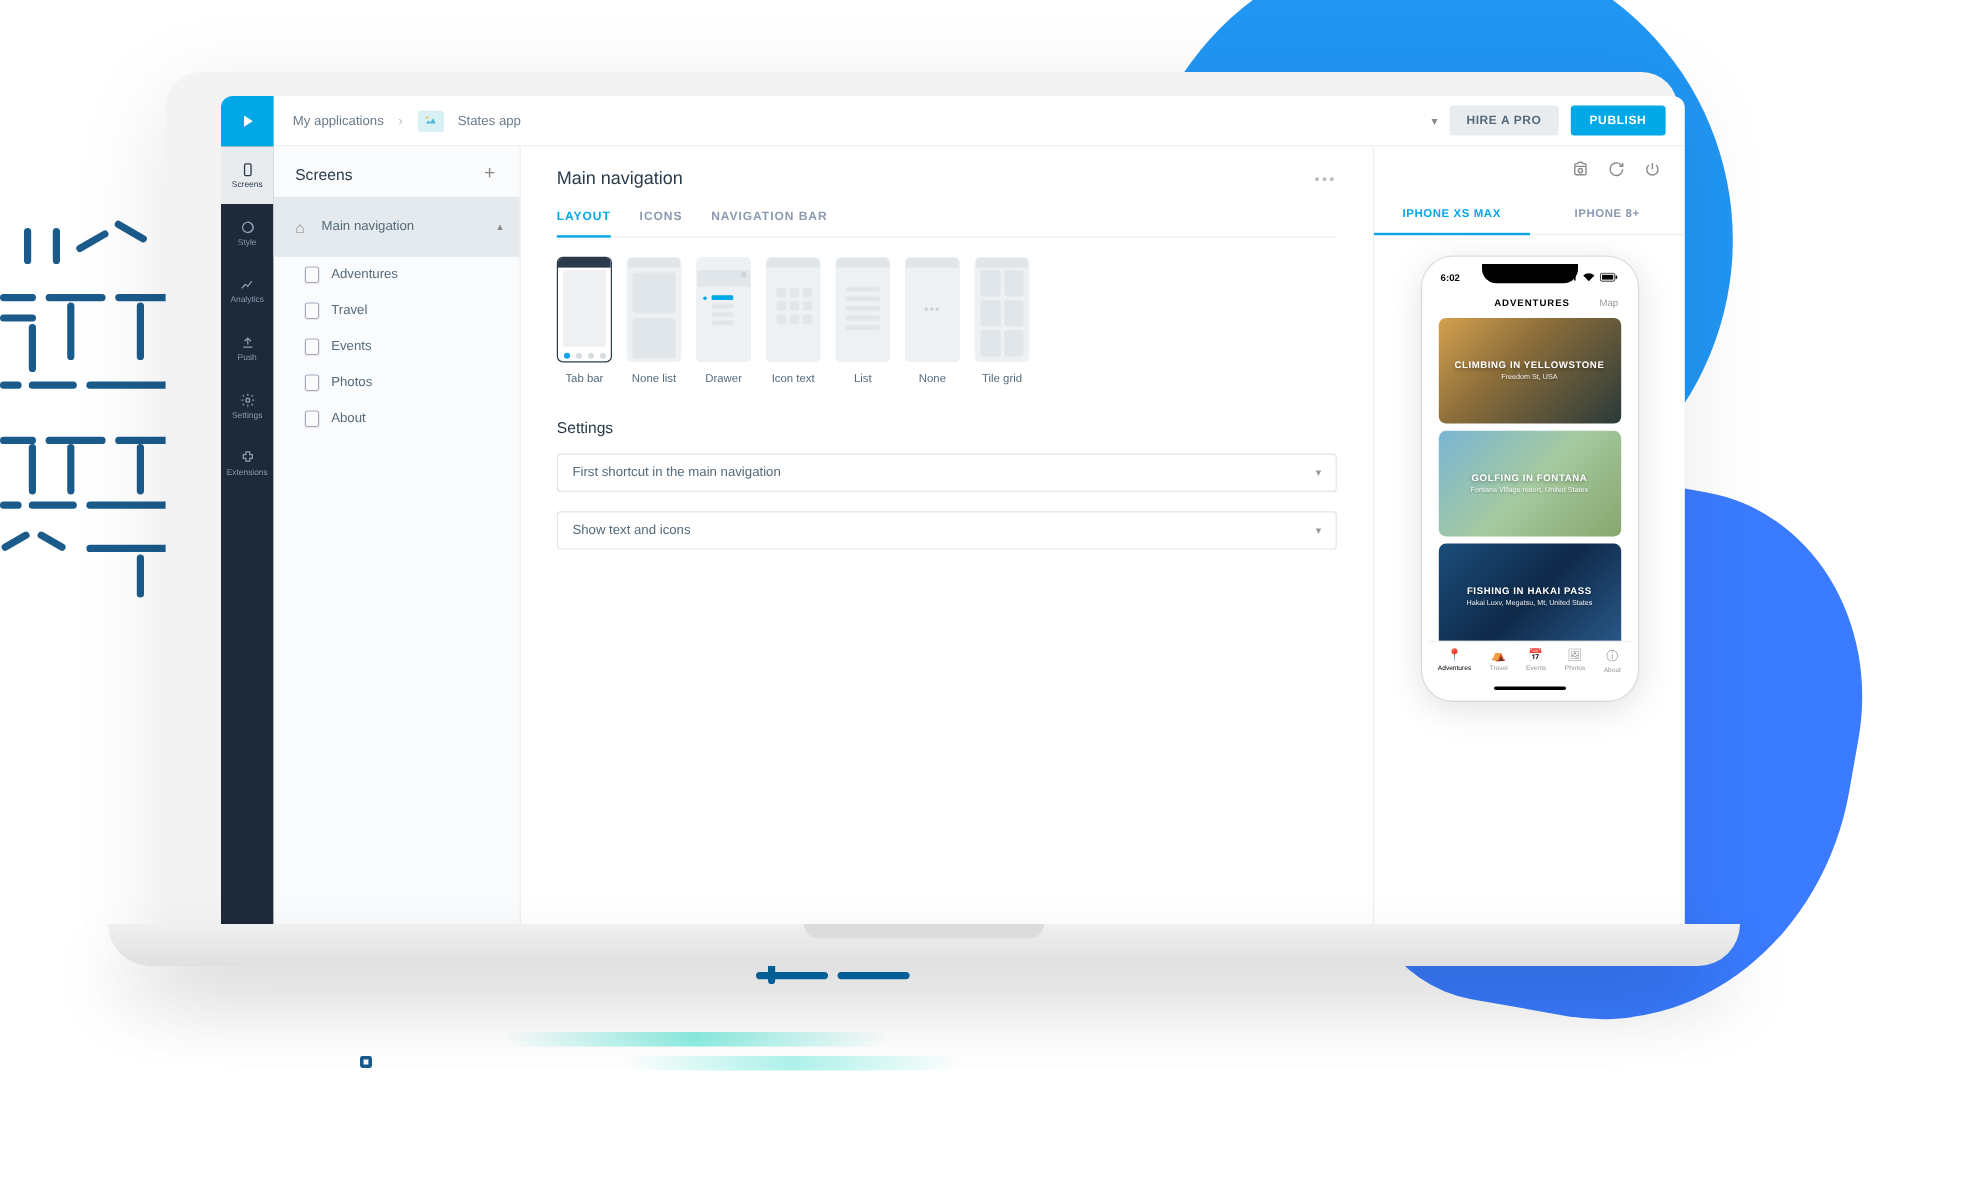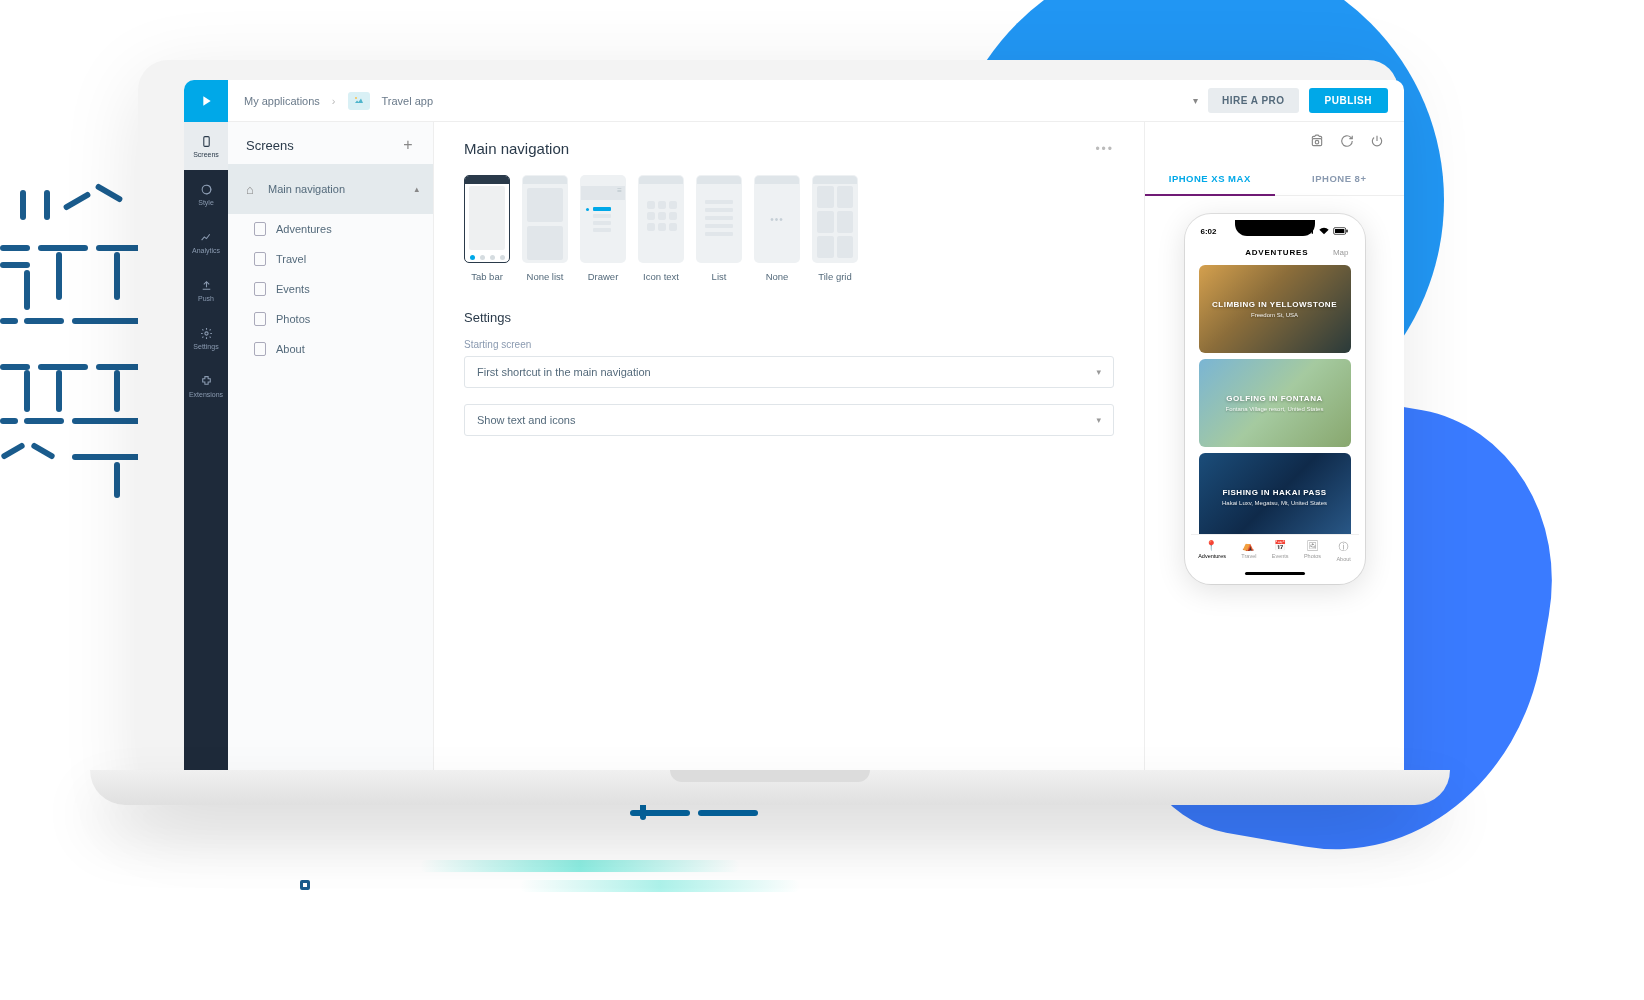--- a/index.html
+++ b/index.html
@@ -99,21 +99,21 @@
 .field-label { font-size: 10px; color: #8a9ab0; margin-bottom: 6px; }
 .select { width: 100%; border: 1px solid #e0e5e9; border-radius: 3px; padding: 9px 12px; font-size: 11px; color: #546a7b; display: flex; justify-content: space-between; align-items: center; cursor: pointer; margin-bottom: 16px; background: #fff; }
 .select .caret-d { color: #999; font-size: 9px; }
 
 
 .preview-panel { width: 260px; border-left: 1px solid #eee; padding: 12px 0; display: flex; flex-direction: column; align-items: center; }
 .preview-tools { width: 100%; display: flex; justify-content: flex-end; gap: 16px; padding: 0 20px 12px; color: #888; font-size: 13px; }
 .preview-tools span { cursor: pointer; }
 .device-tabs { width: 100%; display: flex; border-bottom: 1px solid #eee; }
 .device-tab { flex: 1; text-align: center; font-size: 9.5px; font-weight: 600; letter-spacing: 0.5px; padding: 10px 0; color: #8a9ab0; cursor: pointer; }
-.device-tab.active { color: #00a8e8; border-bottom: 2px solid #701a75; margin-bottom: -1px; }
+.device-tab.active { color: #00a8e8; border-bottom: 2px solid #0ea5e9; margin-bottom: -1px; }
 
 .phone { margin-top: 18px; width: 180px; height: 370px; border: 6px solid #fff; border-radius: 26px; box-shadow: 0 6px 30px rgba(0,0,0,0.12), 0 0 0 1px #e5e5e5; overflow: hidden; position: relative; background: #fff; }
 .phone-notch { position: absolute; top: 0; left: 50%; transform: translateX(-50%); width: 80px; height: 16px; background: #000; border-radius: 0 0 12px 12px; z-index: 3; }
 .phone-status { height: 22px; display: flex; justify-content: space-between; align-items: center; padding: 0 10px; font-size: 8px; font-weight: 600; }
 .phone-status .right-ic { display: flex; gap: 3px; align-items: center; }
 .phone-header { display: flex; justify-content: space-between; align-items: center; padding: 6px 10px 8px; font-size: 8px; }
 .phone-header .title { font-weight: 600; letter-spacing: 0.8px; flex: 1; text-align: center; }
 .phone-header .map { color: #999; }
 
 .card { height: 88px; margin: 0 8px 6px; border-radius: 6px; position: relative; overflow: hidden; color: #fff; display: flex; flex-direction: column; justify-content: center; align-items: center; }
@@ -183,21 +183,21 @@
       </div>
       <div class="breadcrumbs">
         <span>My applications</span>
         <span class="chev">›</span>
         <span class="app-icon">
           <svg width="12" height="9" viewBox="0 0 24 18">
               <path fill="#4fb5cc" d="M4 14l4-5 3 3 5-7 4 9z"></path>
               <circle cx="6" cy="4" r="2" fill="#f5c04e"></circle>
             </svg>
         </span>
-        <span>Travel app</span>
+        <span>States app</span>
       </div>
       <div class="header-spacer"></div>
       <div class="header-right">
         <span class="drop-caret">▾</span>
         <button class="btn-gray">HIRE A PRO</button>
         <button class="btn-blue">PUBLISH</button>
       </div>
     </div>
 
     <div class="body">
@@ -286,20 +286,25 @@
           <span>About</span>
         </div>
       </div>
 
       <div class="main">
         <div class="main-head">
           <h2>Main navigation</h2>
           <span class="dots">•••</span>
         </div>
 
+        <div class="tabs">
+          <div class="tab active">LAYOUT</div>
+          <div class="tab">ICONS</div>
+          <div class="tab">NAVIGATION BAR</div>
+        </div>
 
 
         <div class="nav-options">
           <div class="nav-option active">
             <div class="thumb">
                 <div class="tb-status"></div>
                 <div class="tb-body" style="background:#2a3a4a; opacity:0.08;"></div>
                 <div class="tb-tabbar">
                   <span></span>
                   <span></span>
@@ -382,21 +387,20 @@
                   <span></span>
                 </div>
               </div>
             <div class="nav-label">Tile grid</div>
           </div>
         </div>
 
         <div class="settings-section">
           <h3>Settings</h3>
 
-          <div class="field-label">Starting screen</div>
           <div class="select">
             <span>First shortcut in the main navigation</span>
             <span class="caret-d">▾</span>
           </div>
 
           <div class="select">
             <span>Show text and icons</span>
             <span class="caret-d">▾</span>
           </div>
         </div>

